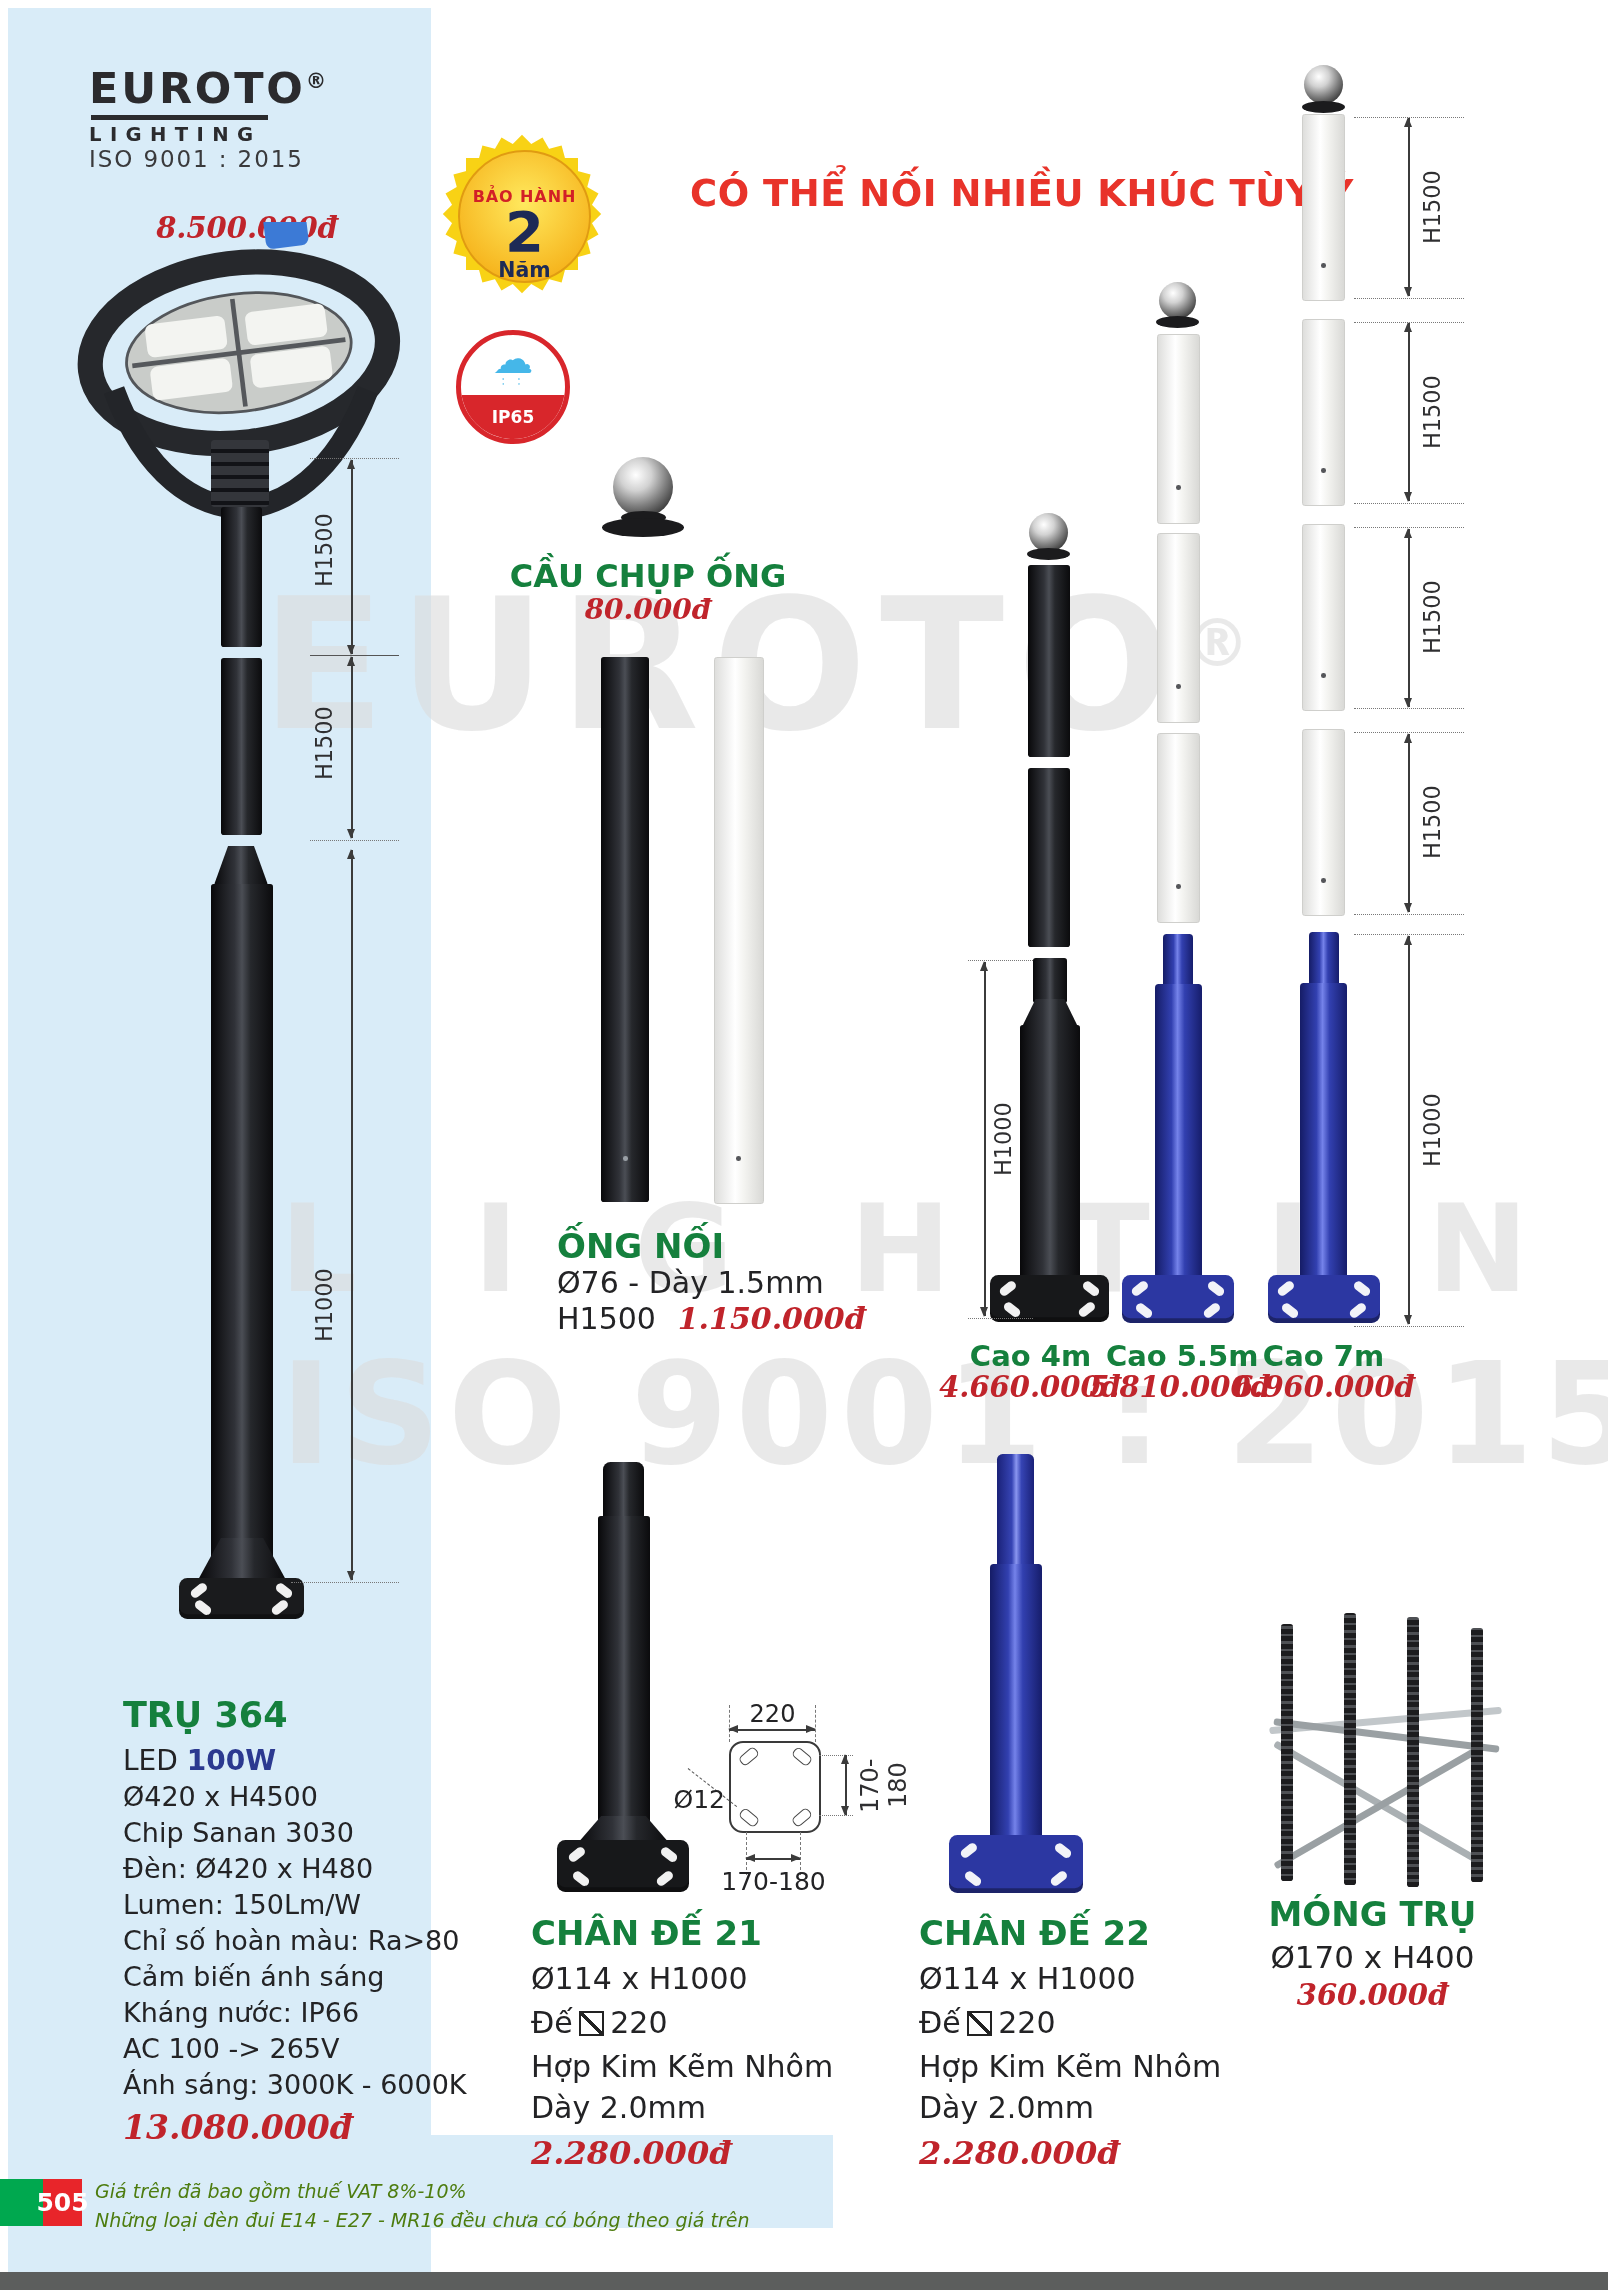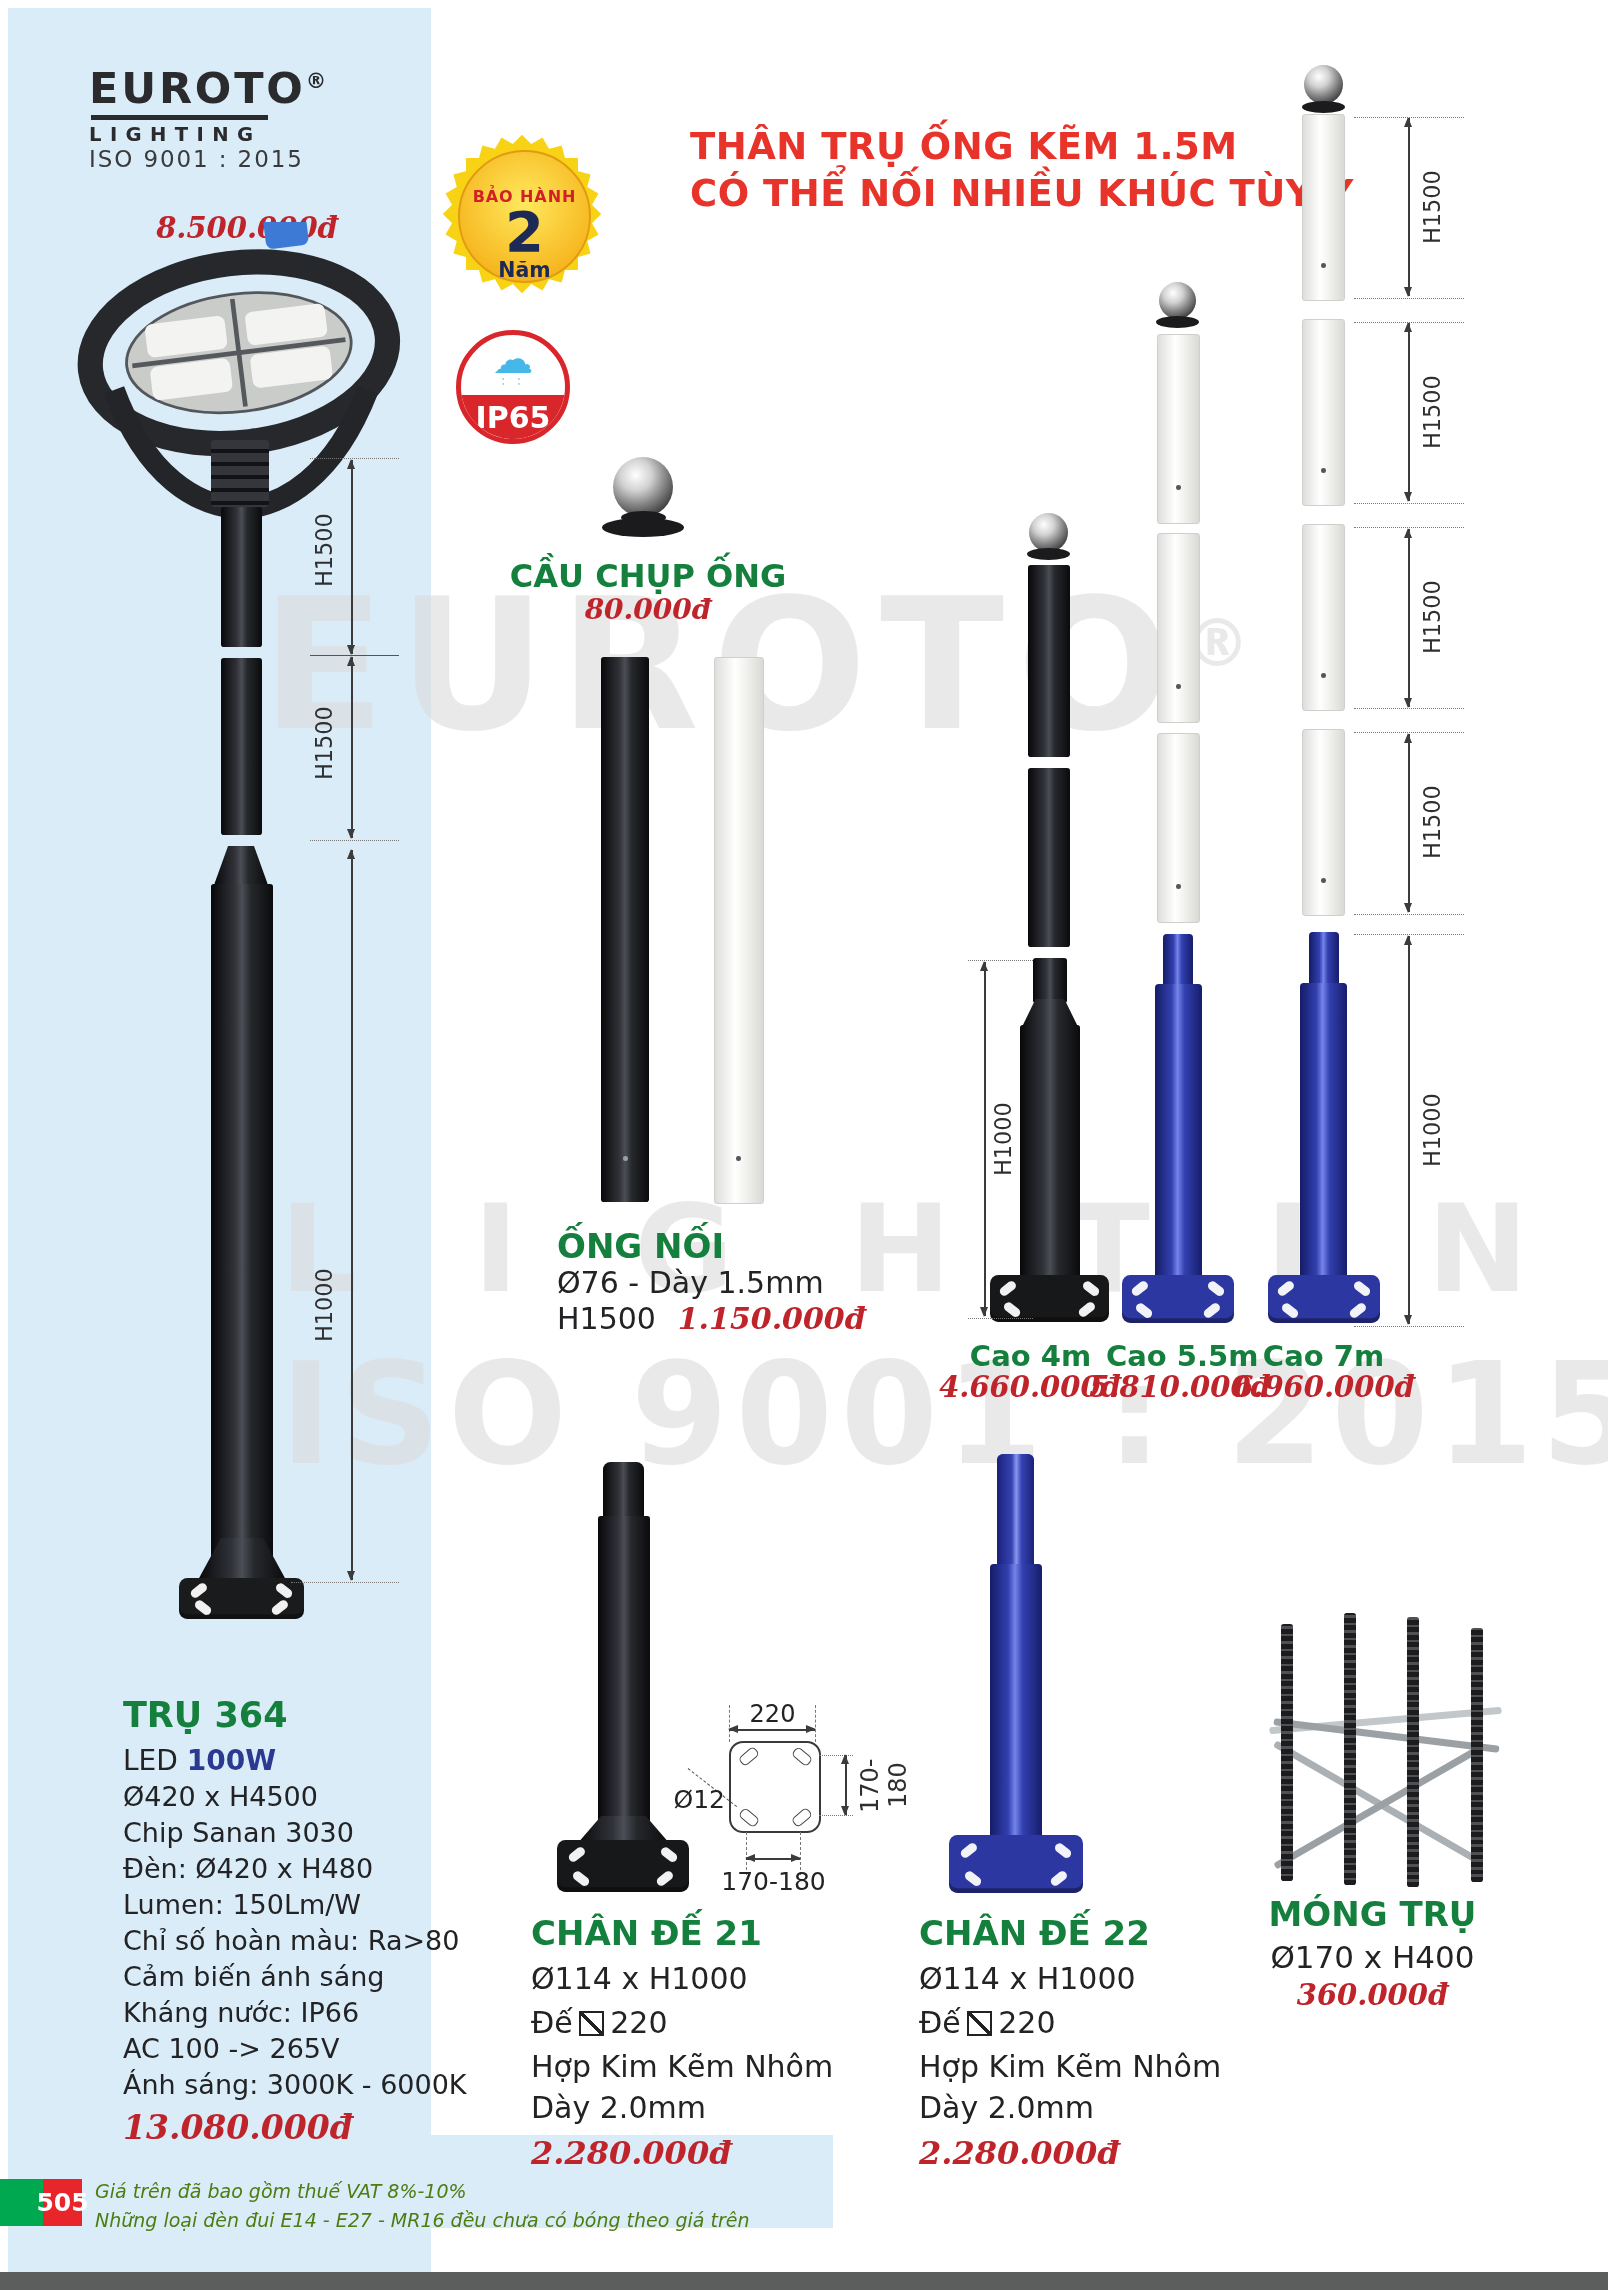--- a/index.html
+++ b/index.html
@@ -145,25 +145,24 @@
       <div style="font-size:20.5px;font-weight:bold;color:#1d2a56;">Năm</div>
     </div>
   </div>
 
   <div class="content" style="left:456px;top:330px;width:104px;height:104px;border-radius:50%;border:5.6px solid #d8262b;background:#fff;overflow:hidden;">
     <div style="position:absolute;left:0;top:0;width:100%;height:58%;text-align:center;">
       <span style="font-size:41px;color:#45b7e9;line-height:48px;">☁</span>
       <div style="font-size:13px;color:#45b7e9;letter-spacing:2.8px;margin-top:-11.2px;">﹕﹕</div>
     </div>
     <div style="position:absolute;left:0;bottom:0;width:100%;height:42%;background:#d8262b;display:flex;align-items:center;justify-content:center;">
-      <span style="color:#fff;font-weight:bold;font-size:30px;">IP65</span>
+      <span style="color:#fff;font-weight:bold;font-size:17px;">IP65</span>
     </div>
   </div>
 
-  <div class="content h-red" style="left:690px;top:125px;">THÂN TRỤ ỐNG KẼM 1.5M</div>
   <div class="content h-red" style="left:690px;top:172px;">CÓ THỂ NỐI NHIỀU KHÚC TÙY Ý</div>
 
   <div class="content ball" style="left:613px;top:457px;width:60px;height:60px;"></div>
   <div class="content ballbase" style="left:621px;top:511px;width:45px;height:13px;"></div>
   <div class="content ballbase" style="left:602px;top:518px;width:82px;height:18.6px;"></div>
   <div class="content pname ctr" style="left:508px;top:557px;width:280px;font-size:32px;">CẦU CHỤP ỐNG</div>
   <div class="content price ctr" style="left:508px;top:593px;width:280px;font-size:28px;">80.000đ</div>
 
   <div class="content btube" style="left:601px;top:657px;width:48px;height:545px;"></div>
   <div class="content dot" style="left:623px;top:1156px;background:#9aa0a6;"></div>

